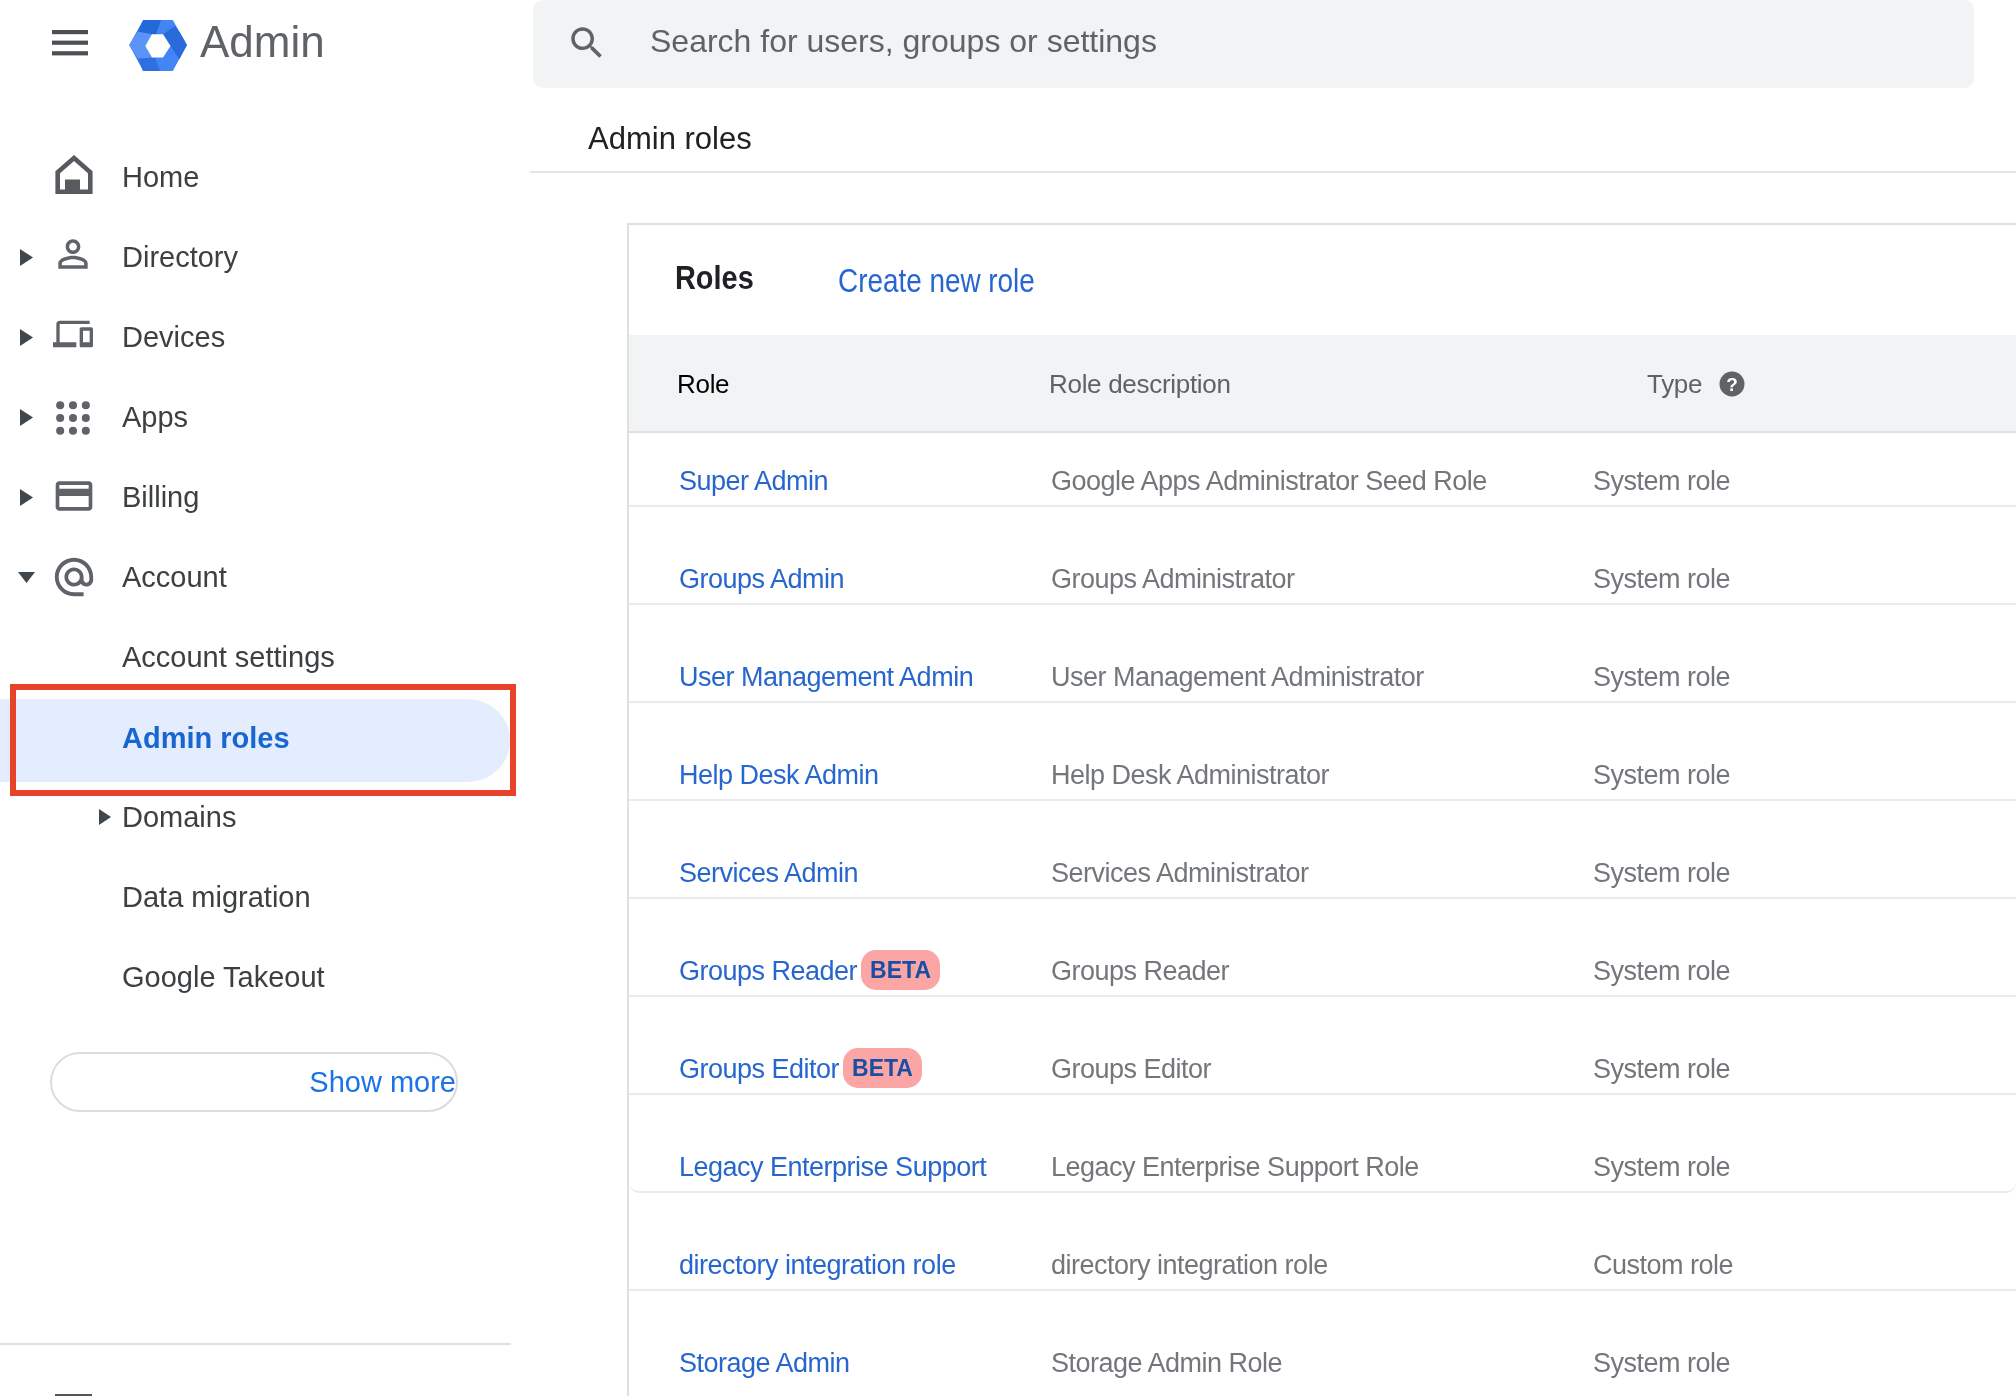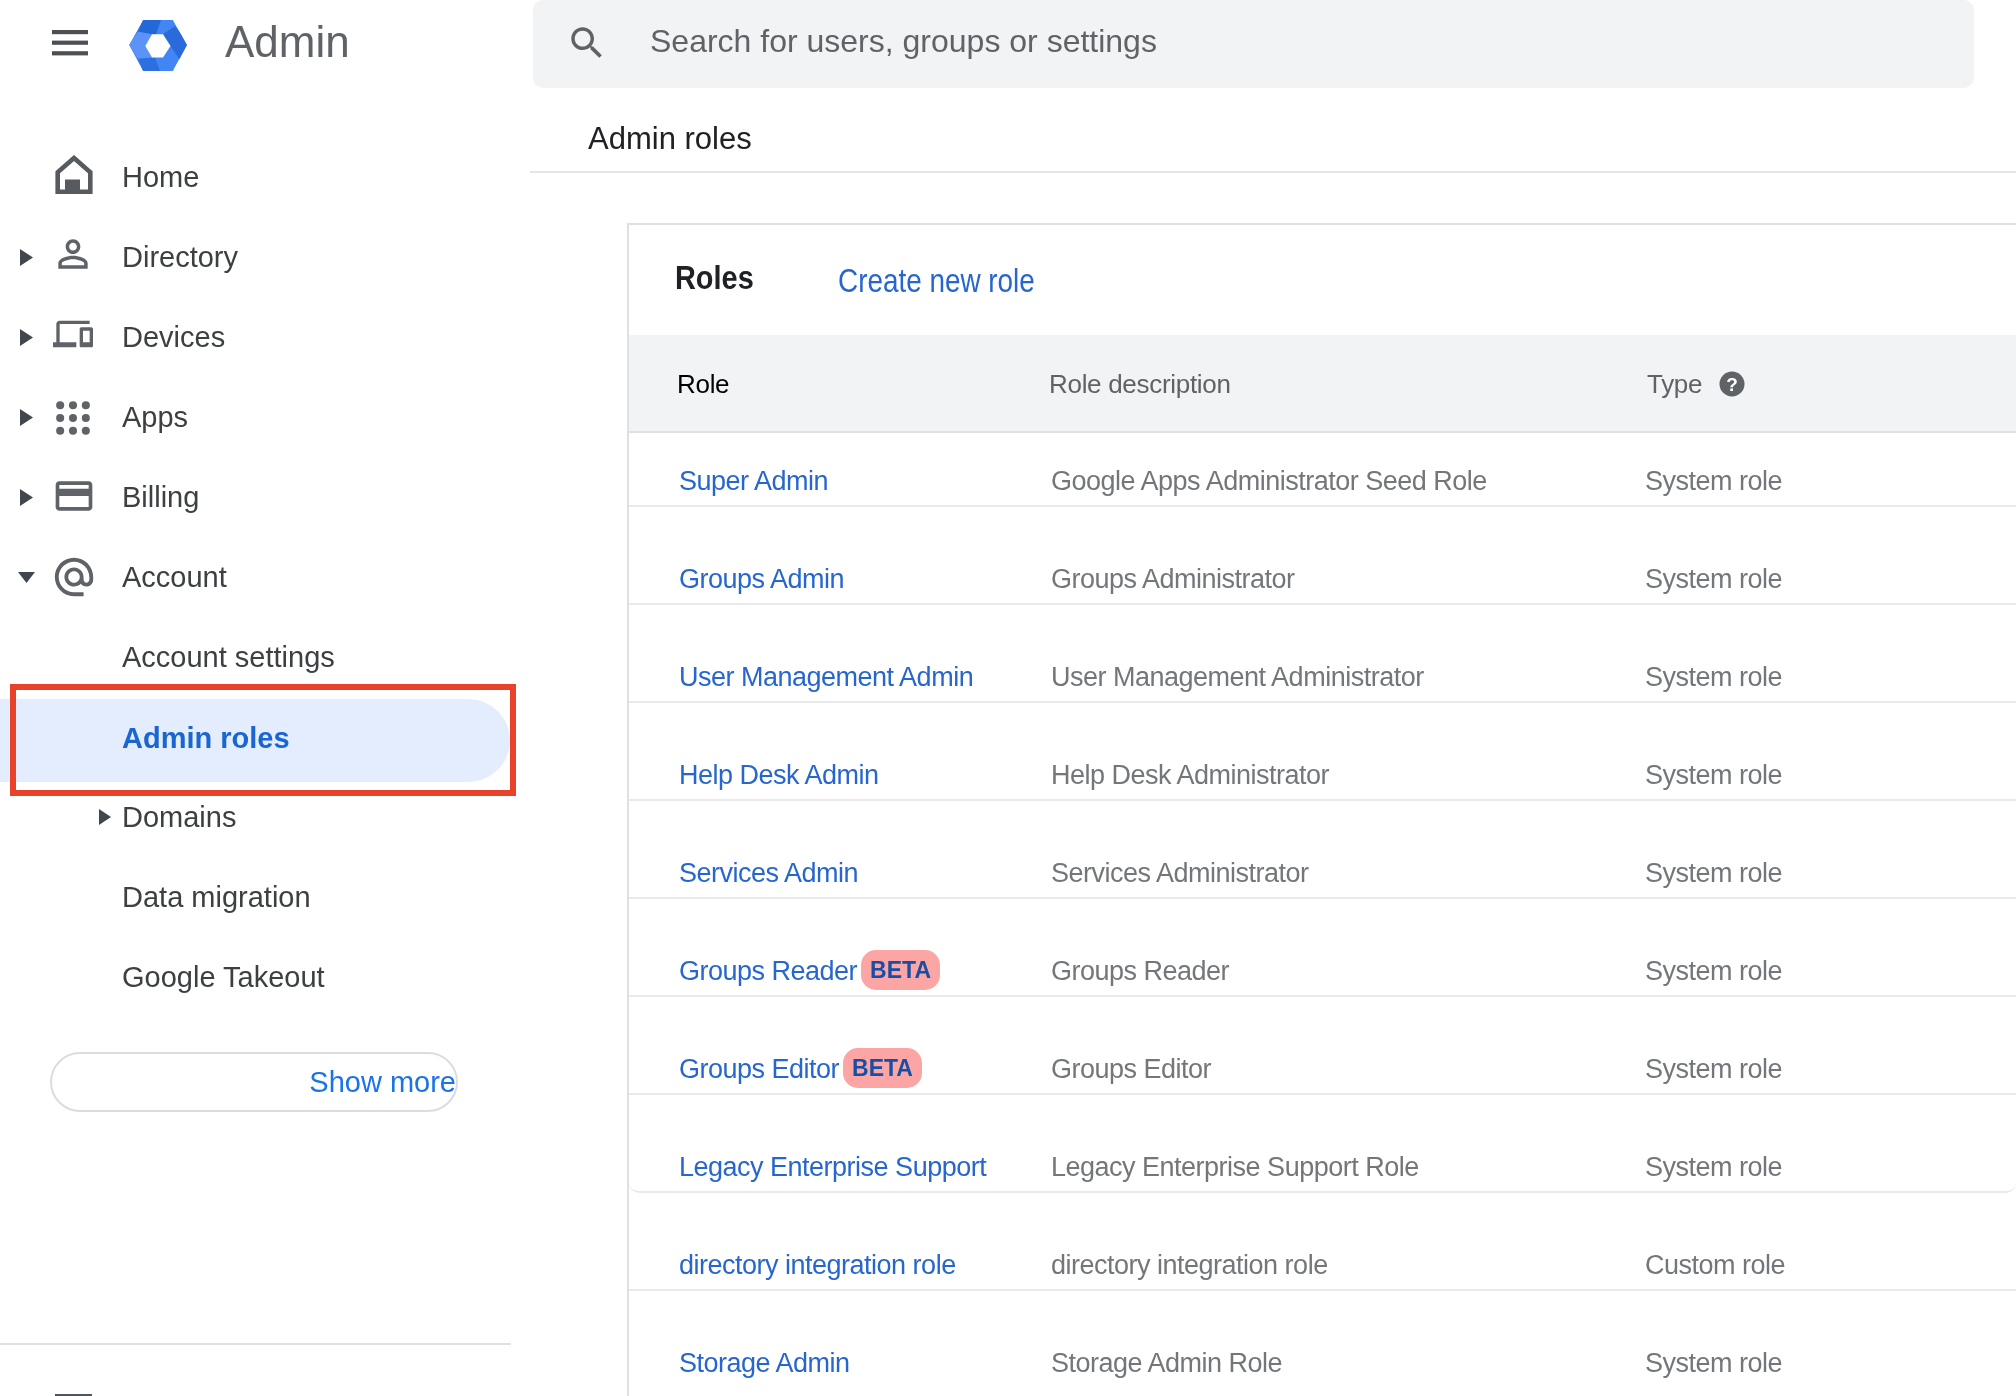--- a/index.html
+++ b/index.html
@@ -9,21 +9,21 @@
 
 .navtext { font-size:29px; color:#3c4043; }
 .navrow { position:absolute; left:0; width:530px; height:80px; }
 .navrow .t { position:absolute; left:122px; top:0; height:80px; line-height:80px; }
 .navrow svg.ic { position:absolute; left:55px; top:22px; }
 .navrow svg.ar { position:absolute; left:20px; top:32px; }
 
 .cell { position:absolute; top:0; height:96px; line-height:96px; font-size:27px; letter-spacing:-0.5px; }
 .c1 { left:50px; color:#2766cf; }
 .c2 { left:422px; color:#73767a; }
-.c3 { left:1016px; color:#73767a; }
+.c3 { left:964px; color:#73767a; }
 .row { position:absolute; left:629px; width:1387px; height:74px; border-bottom:2px solid #e9eaec; }
 .beta { display:inline-block; vertical-align:middle; margin-left:4px; margin-top:-6px; background:#fca5a5; color:#174ea6; font-size:23px; font-weight:bold; letter-spacing:0; padding:0 9px; height:40px; line-height:40px; border-radius:15px; }
 </style>
 </head>
 <body>
 <div id="page">
 
   <svg class="abs" style="left:52px; top:30px;" width="36" height="26" viewBox="0 0 36 26">
     <rect x="0" y="0" width="36" height="4.2" fill="#4c5054"></rect>
     <rect x="0" y="10.6" width="36" height="4.2" fill="#4c5054"></rect>
@@ -38,21 +38,21 @@
       </defs>
     <g clip-path="url(#hexclip)">
       <polygon points="1,28 15,3 45,3 59,28 45,54 15,54" fill="#4285f4"></polygon>
       <polygon points="15,3 33,3 28,17.3 24,17.3 10,14.8" fill="#2368d8"></polygon>
       <polygon points="47,9 62,28 53,45 42.5,29 35,17.3" fill="#2b6ada"></polygon>
       <polygon points="15,54 32,54 27,40.5 24,40.5 10,41.5" fill="#2d6fe0"></polygon>
       <polygon points="1,28 10,14.8 24,17.3 17.3,29 24,40.5 10,41.5" fill="#5b93f7"></polygon>
     </g>
     <polygon points="17.3,29 24,17.3 35,17.3 42.5,29 35,40.5 24,40.5" fill="#ffffff"></polygon>
   </svg>
-  <div class="abs" style="left:200px; top:17px; font-size:44px; color:#5f6368;margin-left:25px;">Admin</div>
+  <div class="abs" style="left:200px; top:17px; font-size:44px; color:#5f6368;">Admin</div>
 
   <div class="navrow navtext" style="top:137px;">
     <svg class="ic" width="38" height="40" viewBox="0 0 38 40" fill="none" style="left:55px; top:18px;">
       <path d="M19 3 L35.3 17.2 L35.3 36.7 L2.7 36.7 L2.7 17.2 Z" fill="none" stroke="#575b60" stroke-width="4.6" stroke-linejoin="miter"></path>
       <rect x="10" y="24.5" width="15" height="12.2" fill="#575b60"></rect>
     </svg>
     <span class="t">Home</span>
   </div>
 
   <div class="navrow navtext" style="top:217px;">

